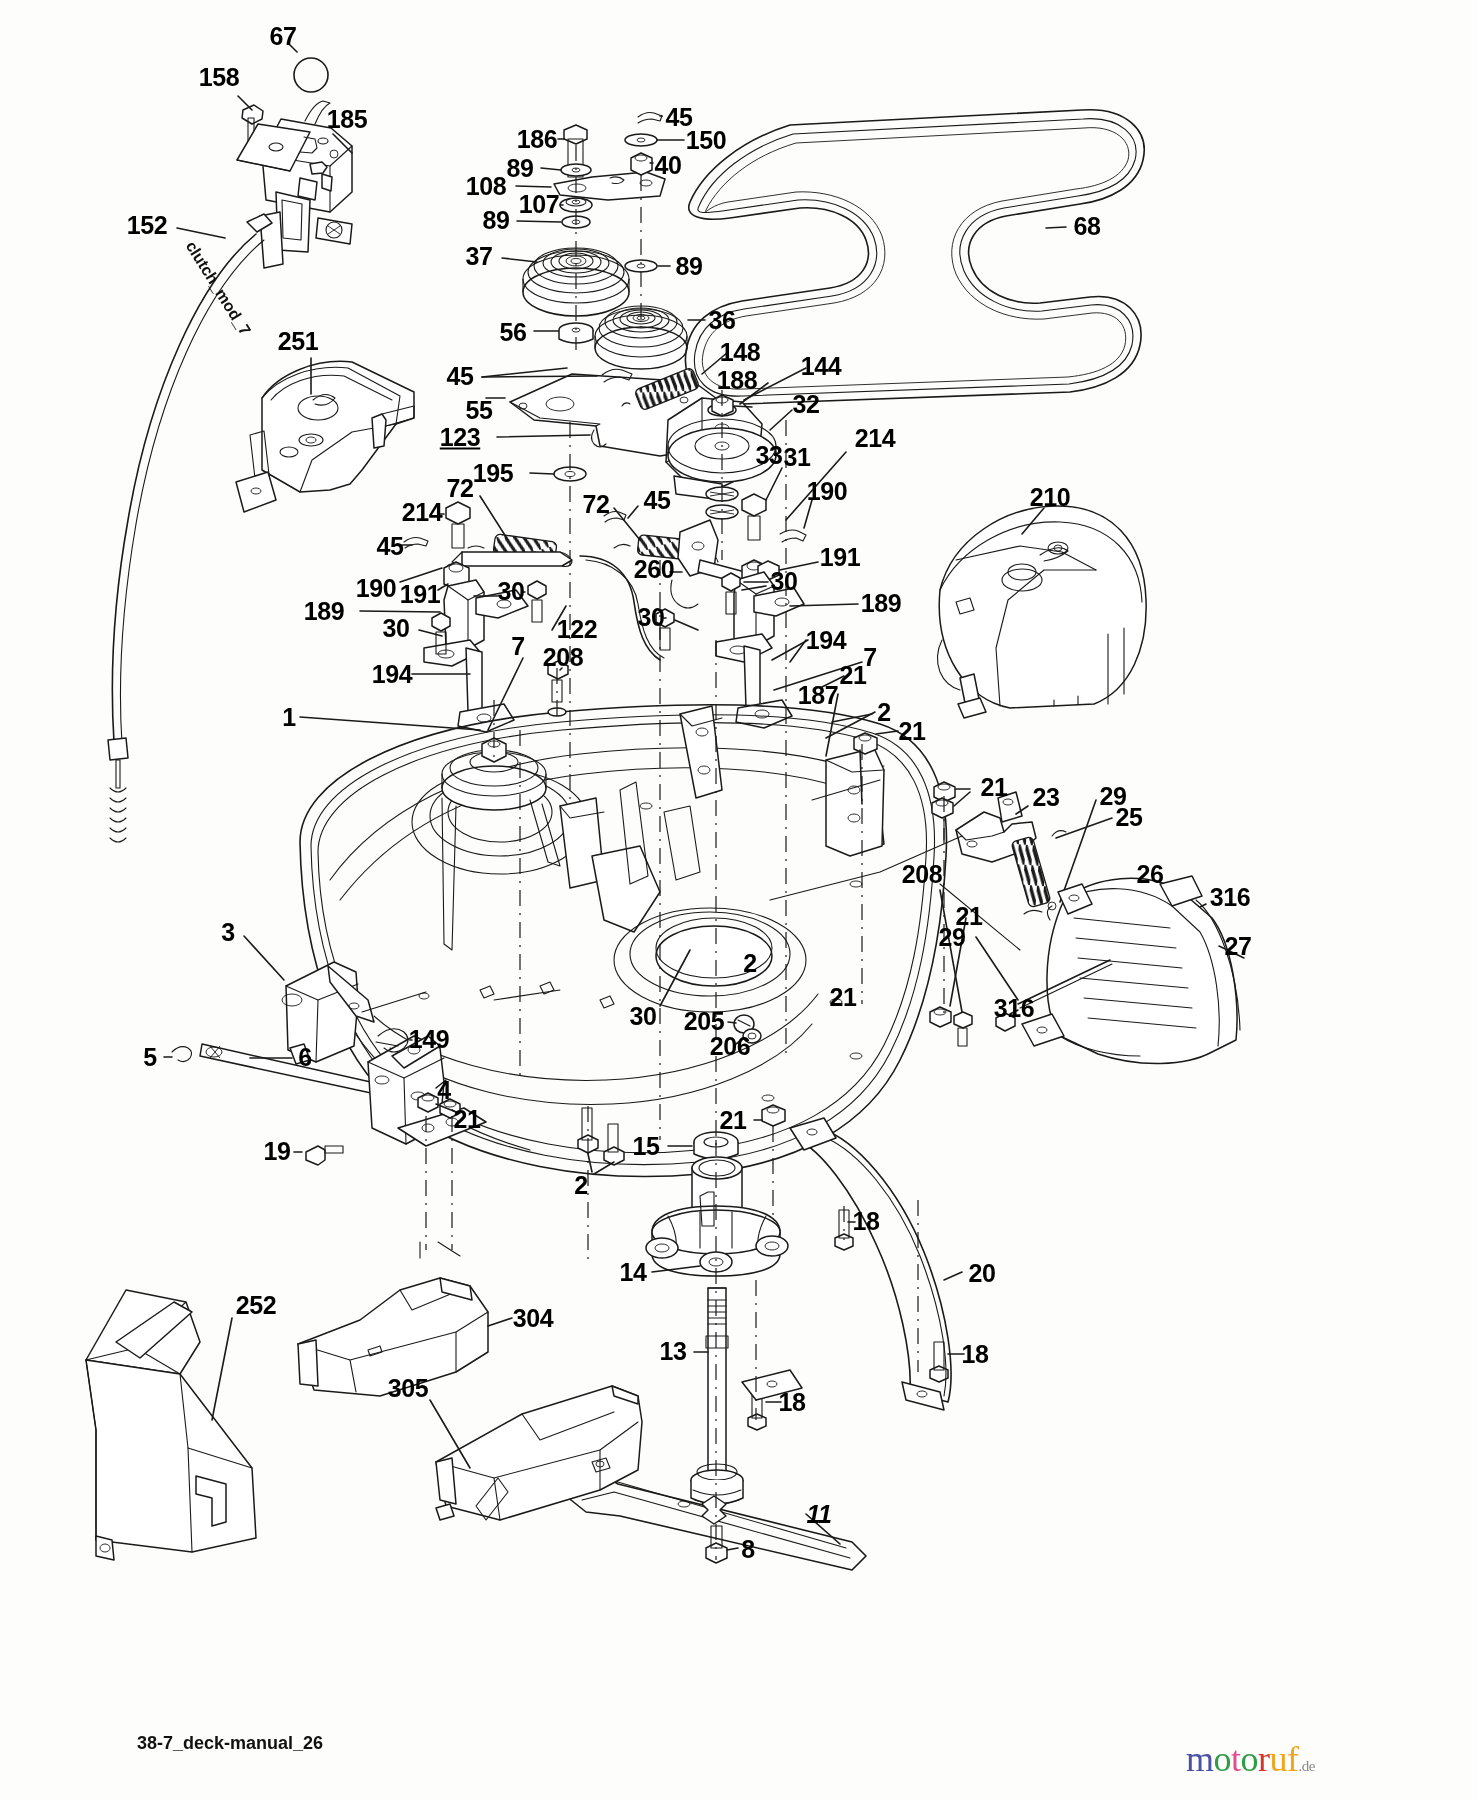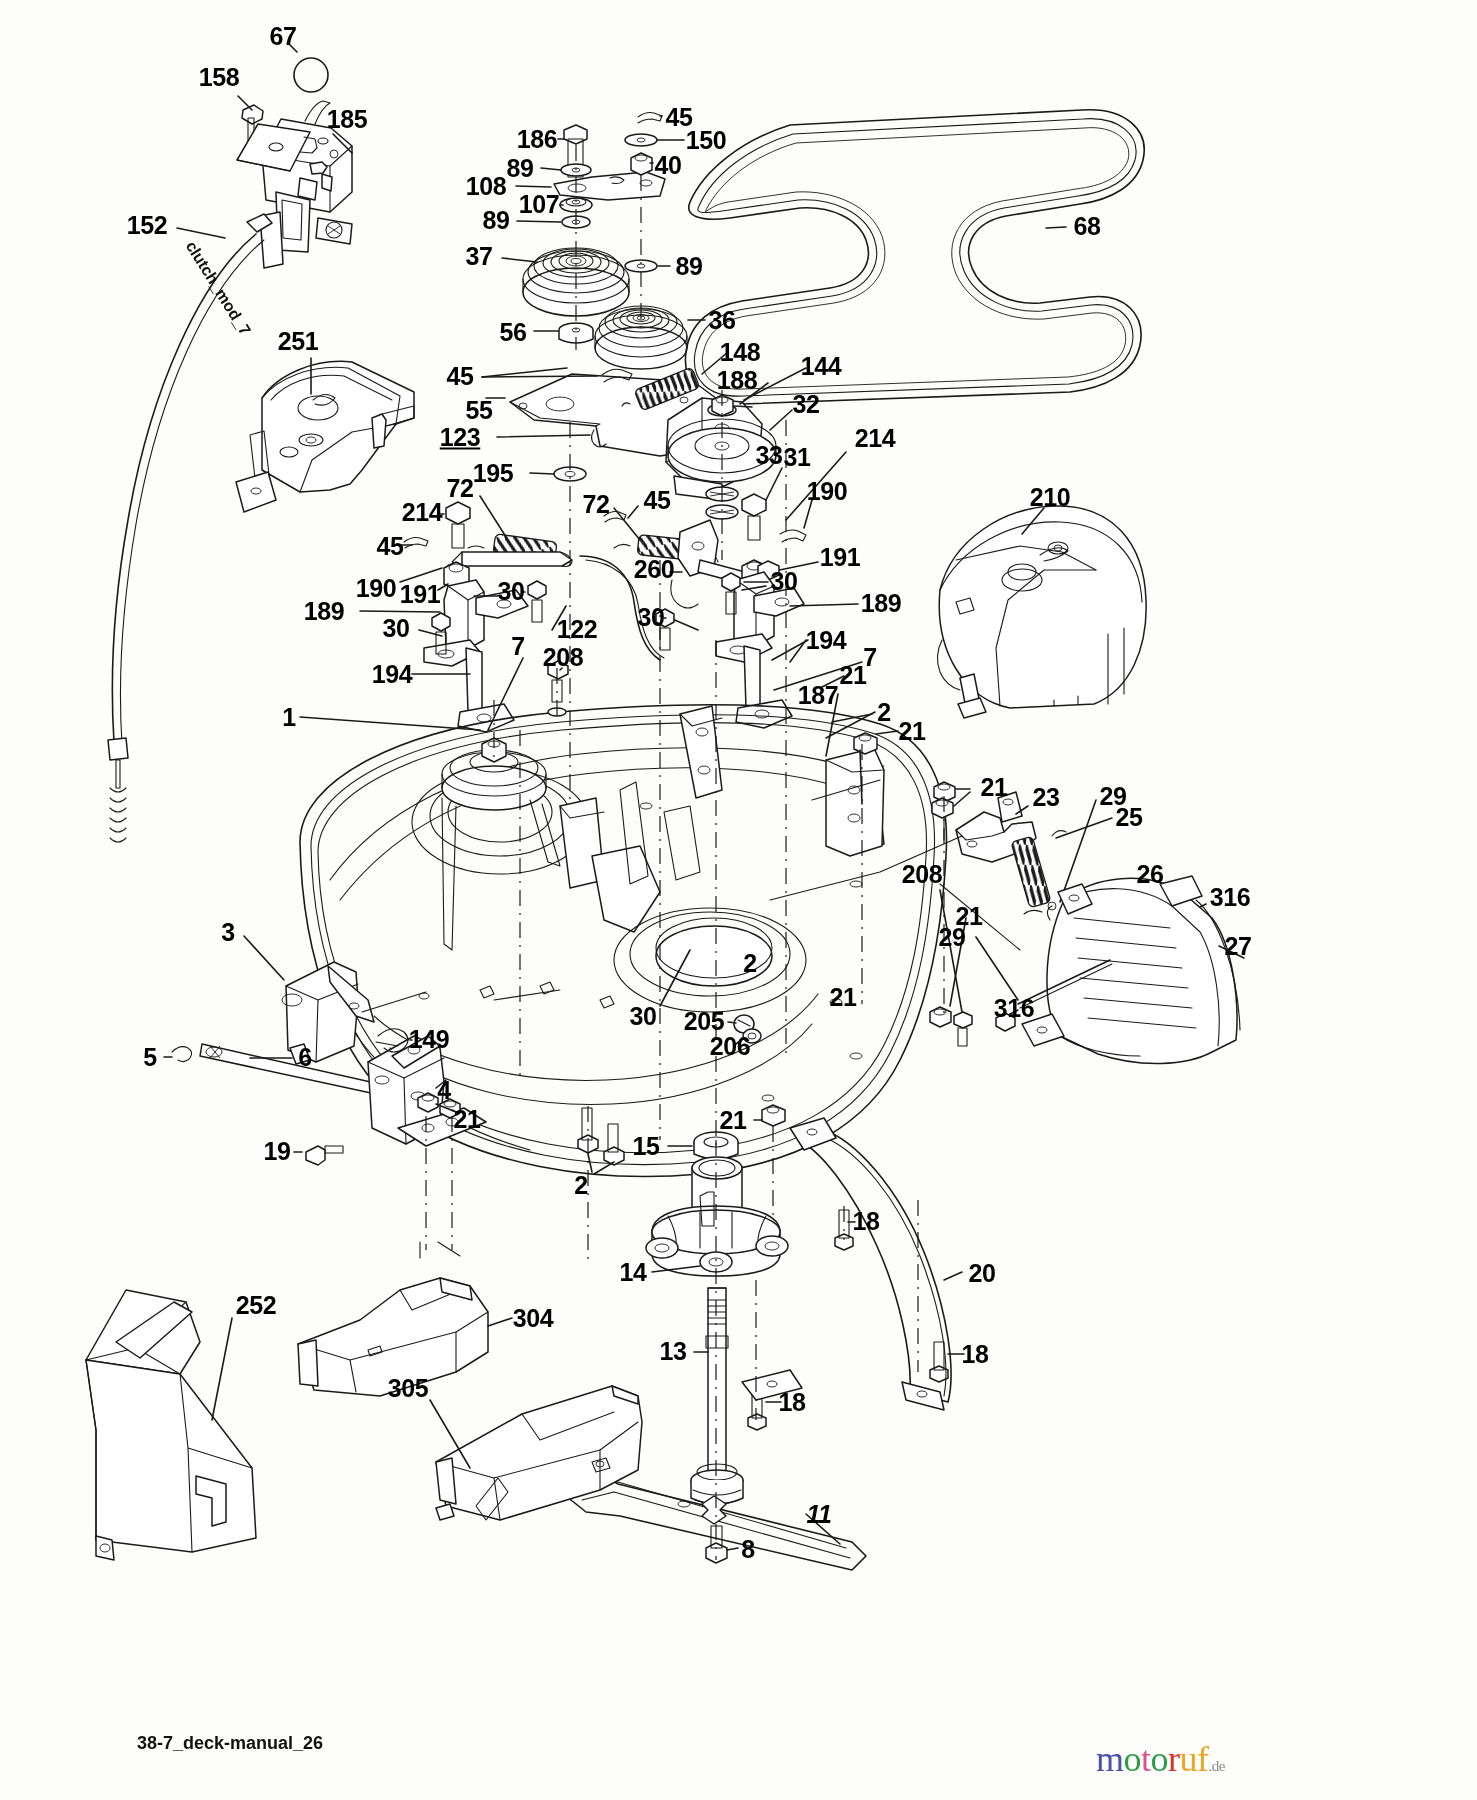--- a/index.html
+++ b/index.html
@@ -13,21 +13,21 @@
     font-weight:bold;color:#000;white-space:nowrap;
     font-size:25px;line-height:25px;letter-spacing:-0.4px;
     transform:translate(-50%,-50%);
   }
   .caption{
     position:absolute;left:137px;top:1733px;
     font-family:"Liberation Sans",sans-serif;font-weight:bold;
     font-size:18px;color:#111;white-space:nowrap;
   }
   #wm{
-    position:absolute;left:1096px;top:1741px;
+    position:absolute;left:1186px;top:1741px;
     font-family:"Liberation Serif",serif;font-size:36px;line-height:36px;
     white-space:nowrap;letter-spacing:-0.5px;text-align:right;
   }
   #wm .s{font-size:15px;color:#8a8a8a;}
   .cable-text{
     position:absolute;font-family:"Liberation Sans",sans-serif;
     font-size:16px;font-weight:bold;color:#111;white-space:nowrap;
     transform-origin:0 0;
   }
 </style>

